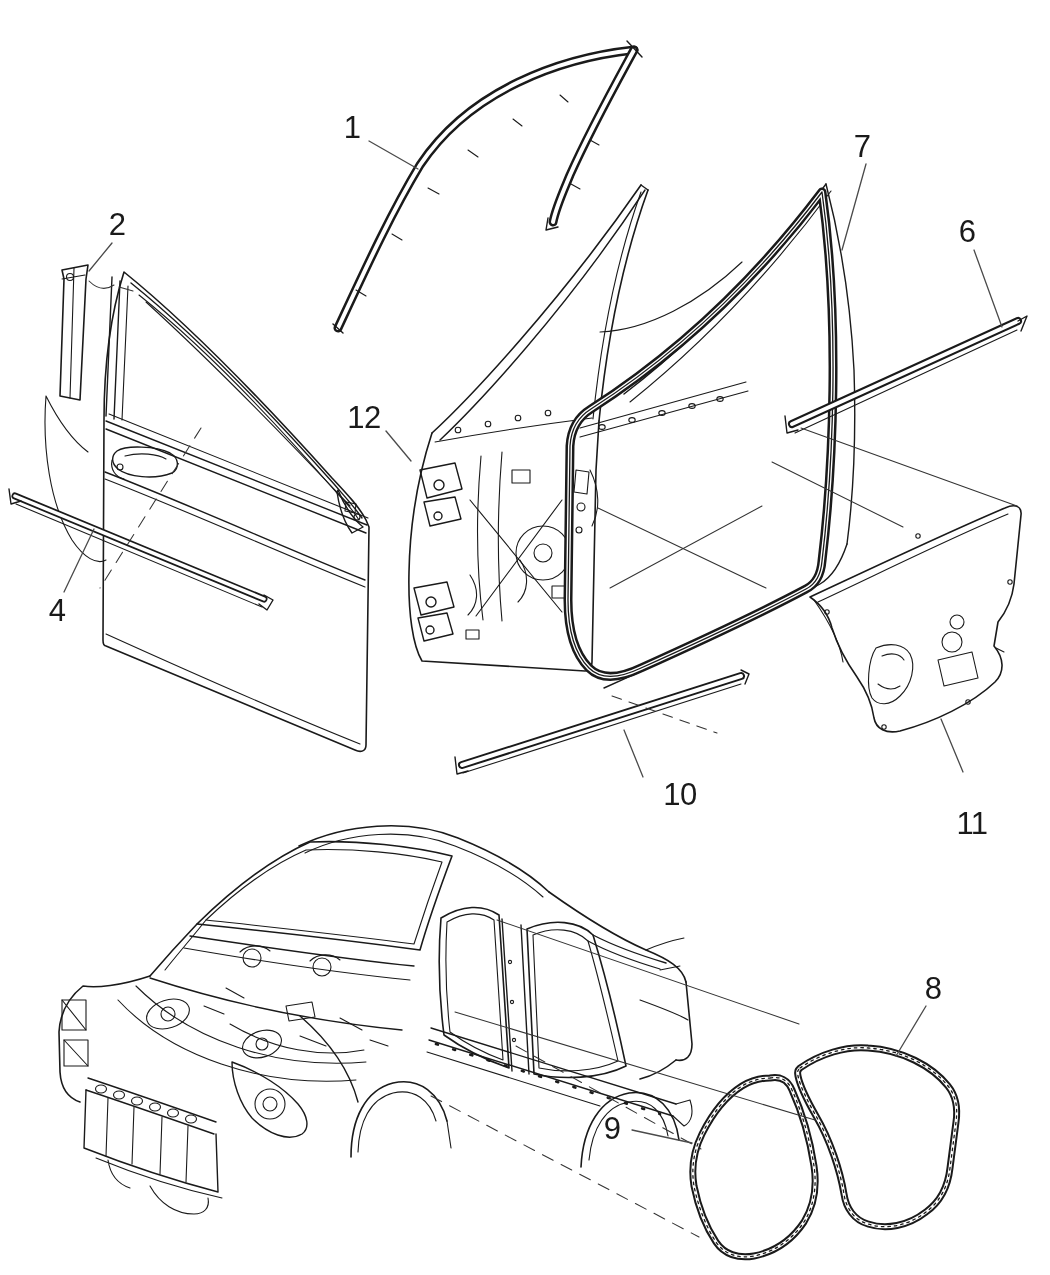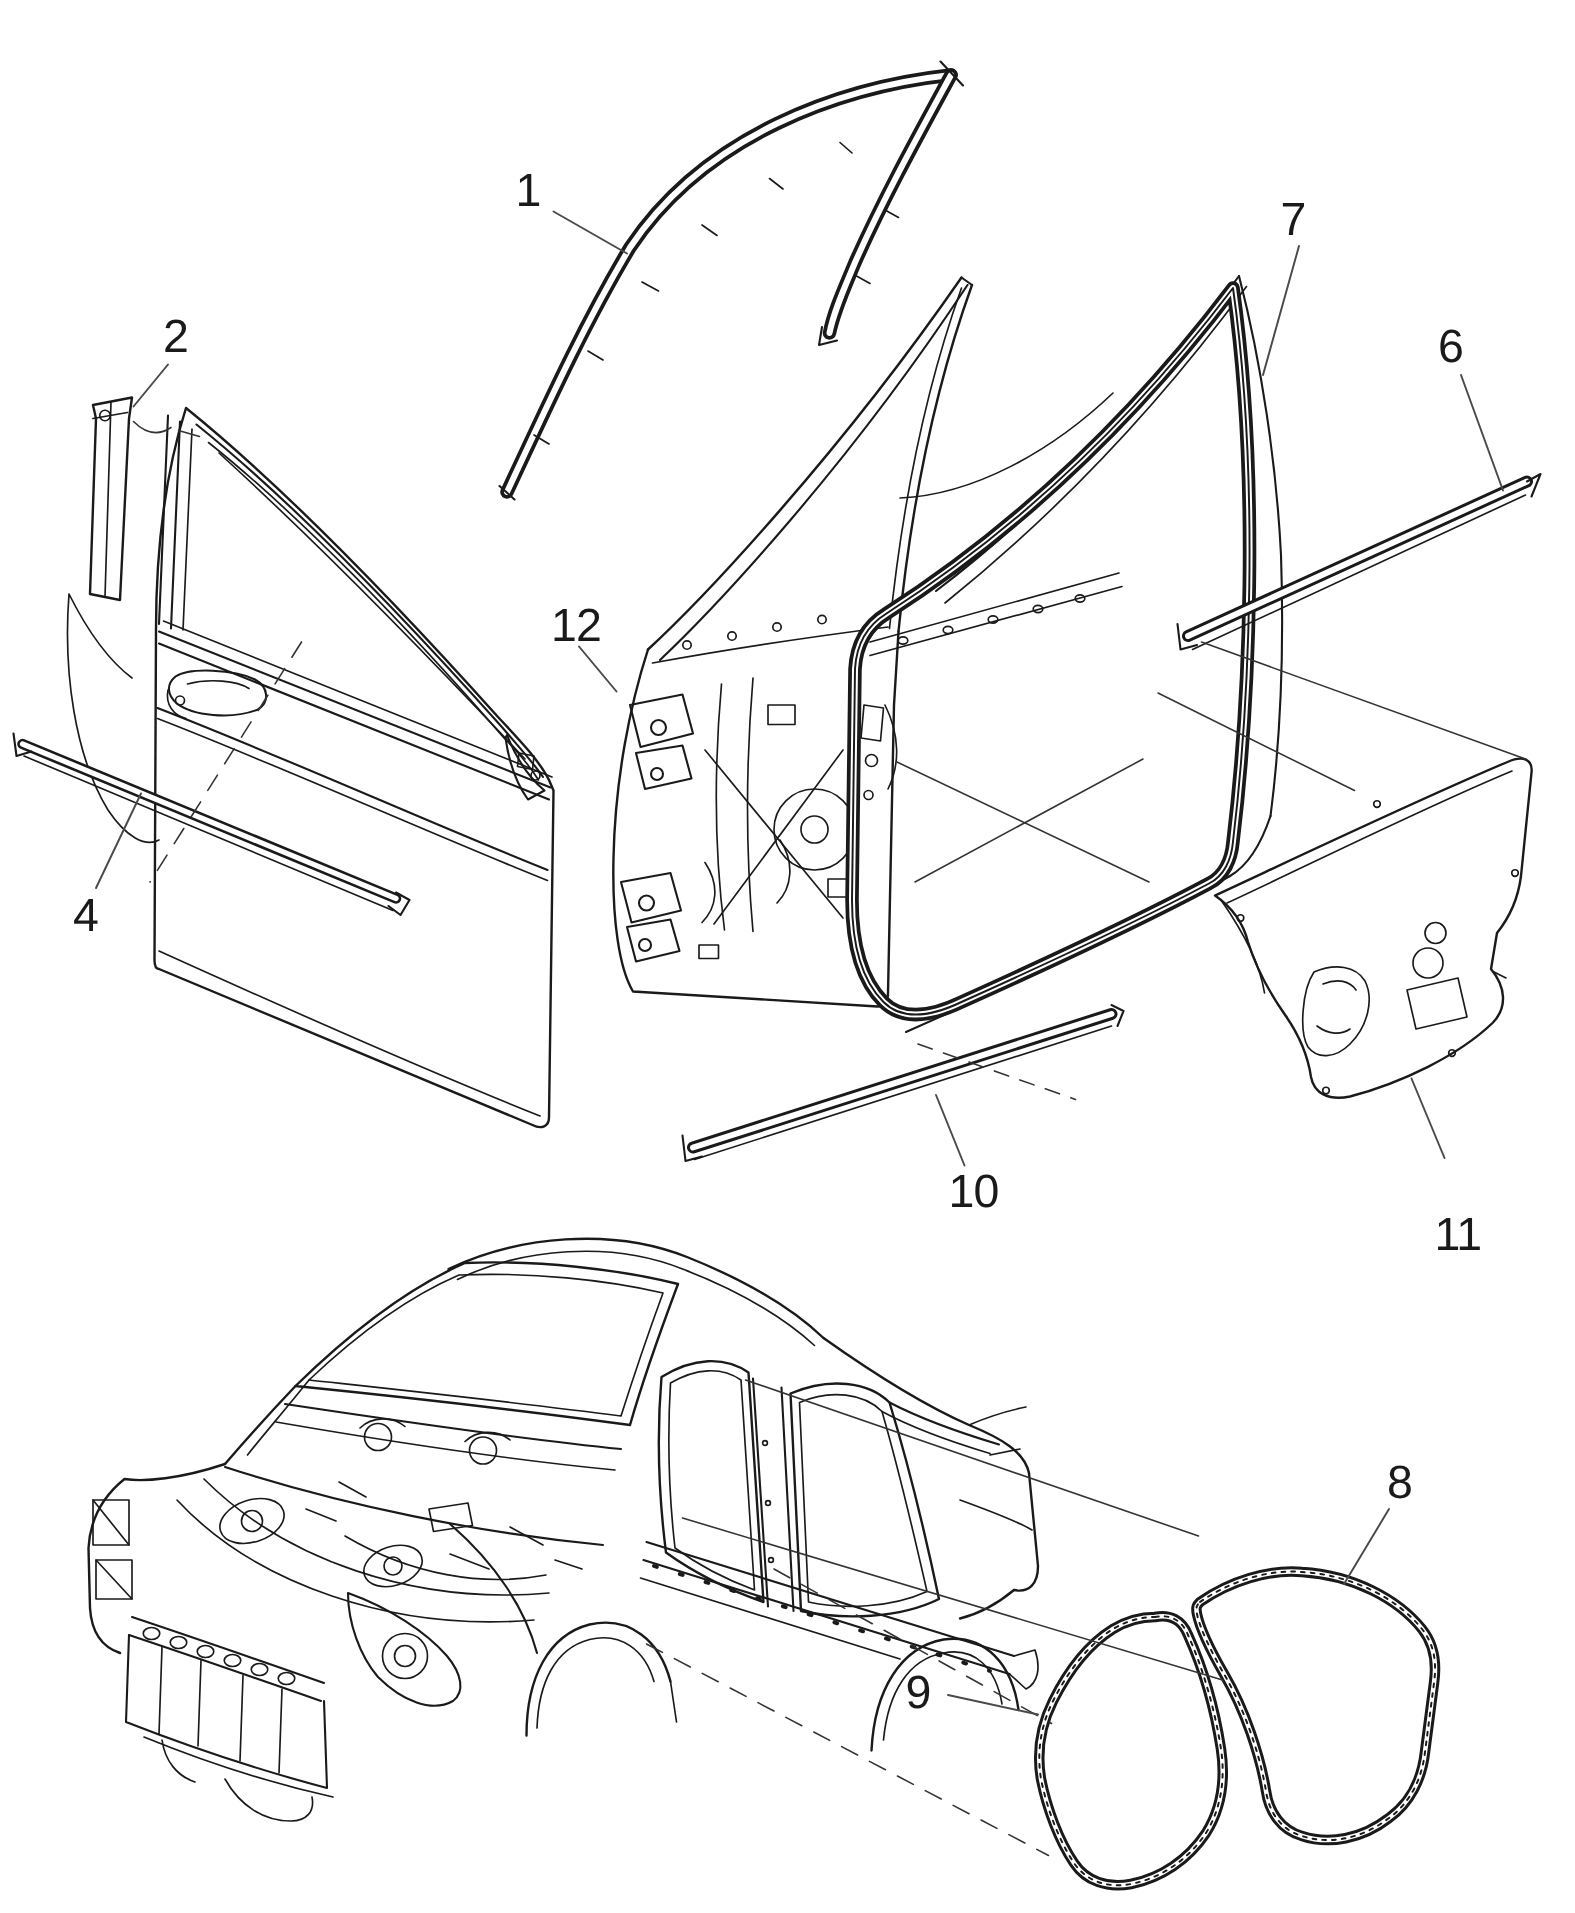--- a/index.html
+++ b/index.html
@@ -289,16 +289,16 @@
   </g>
 </svg>
 
   <div class="callout" style="left:352px;top:127px">1</div>
   <div class="callout" style="left:117px;top:224px">2</div>
   <div class="callout" style="left:57px;top:610px">4</div>
   <div class="callout" style="left:967px;top:231px">6</div>
   <div class="callout" style="left:862px;top:146px">7</div>
   <div class="callout" style="left:933px;top:988px">8</div>
   <div class="callout" style="left:612px;top:1128px">9</div>
-  <div class="callout" style="left:649px;top:794px">10</div>
+  <div class="callout" style="left:680px;top:794px">10</div>
   <div class="callout" style="left:972px;top:823px">11</div>
-  <div class="callout" style="left:384px;top:417px">12</div>
+  <div class="callout" style="left:364px;top:417px">12</div>
 </div>
 
 </body></html>

